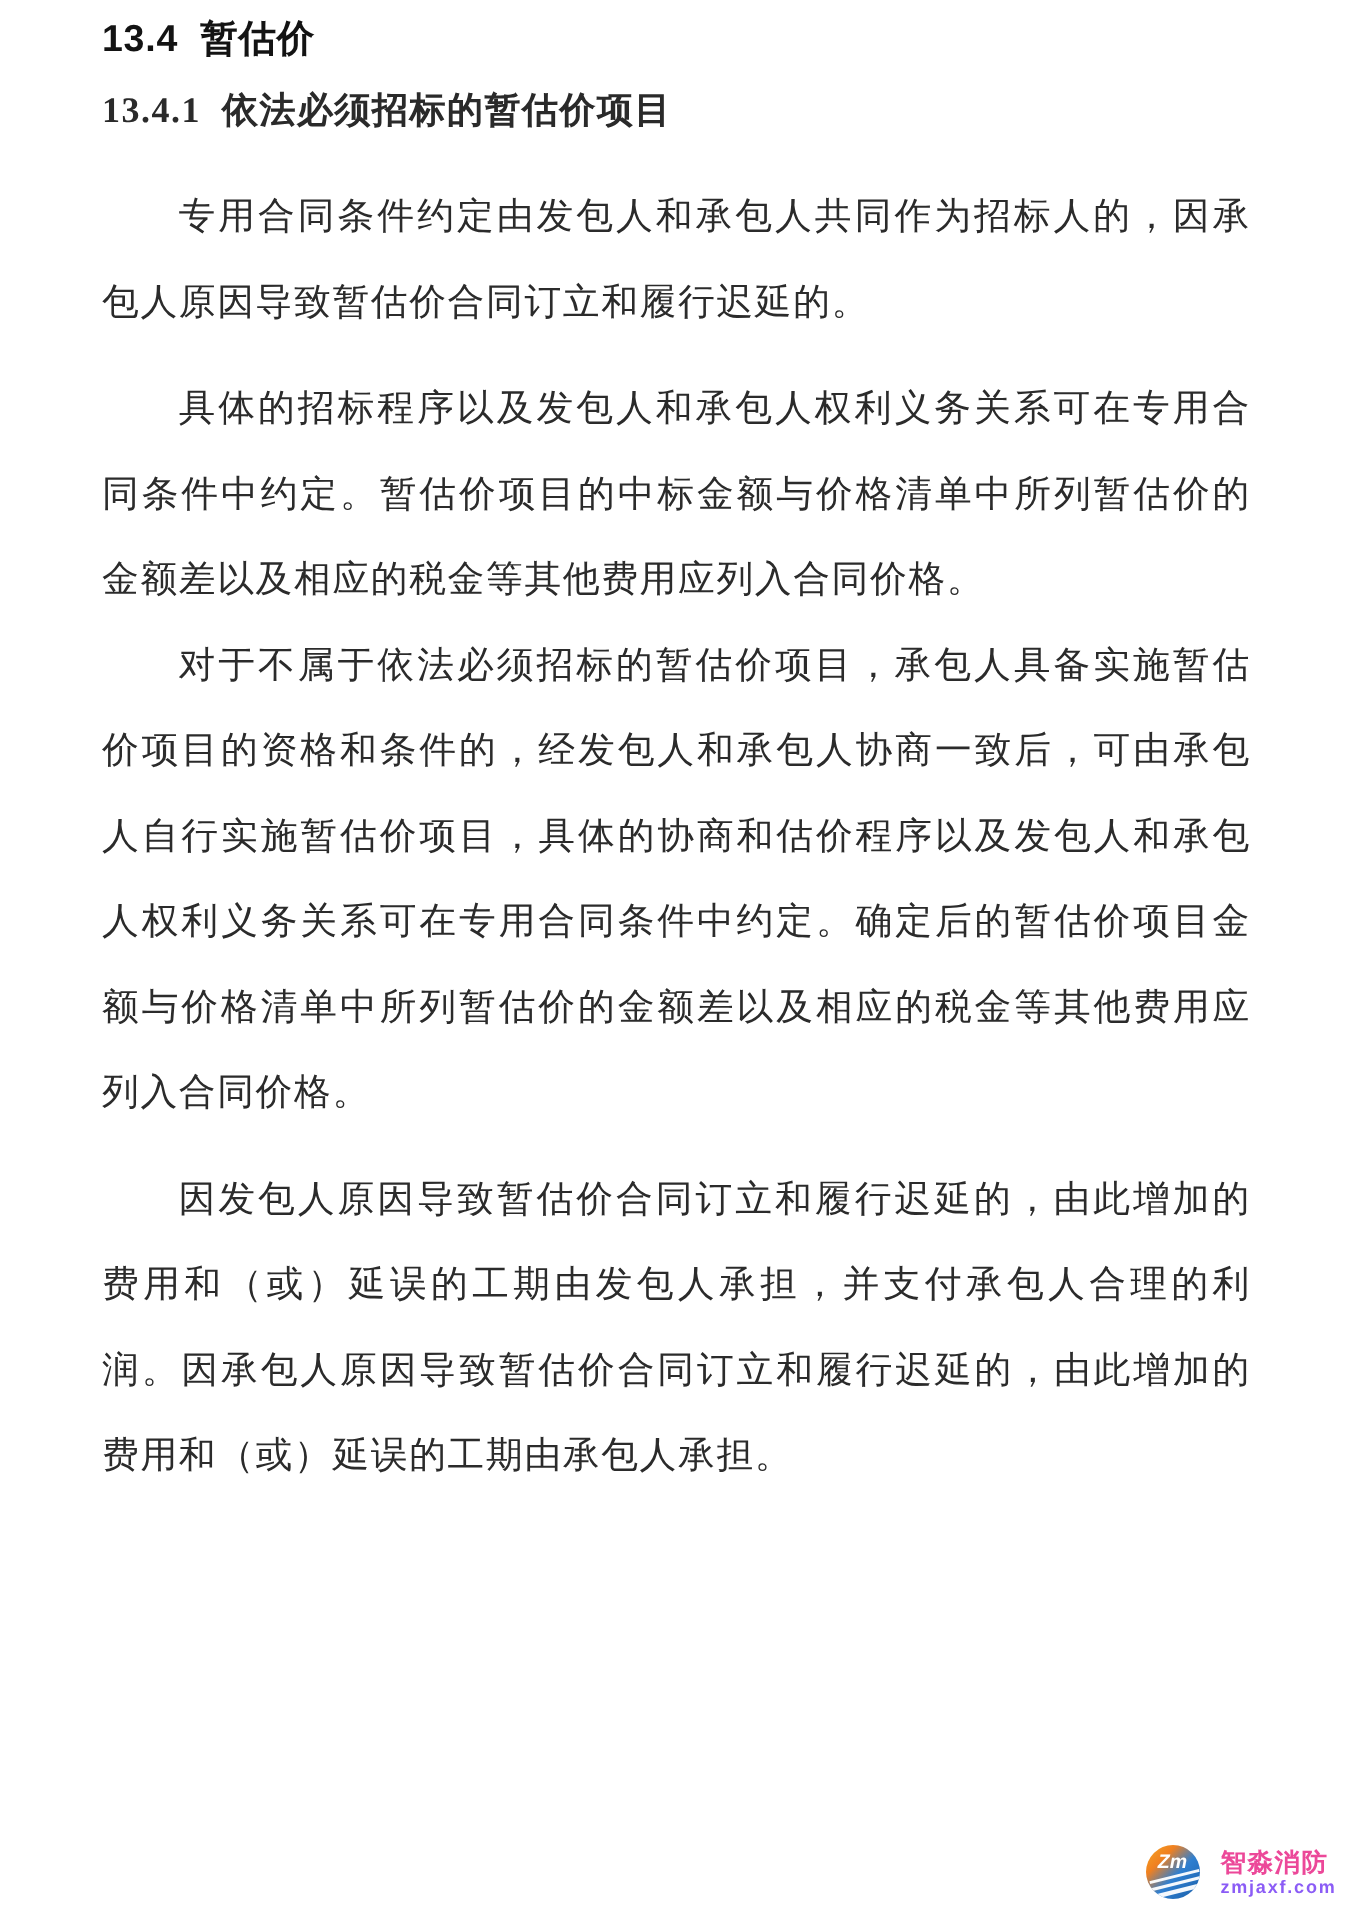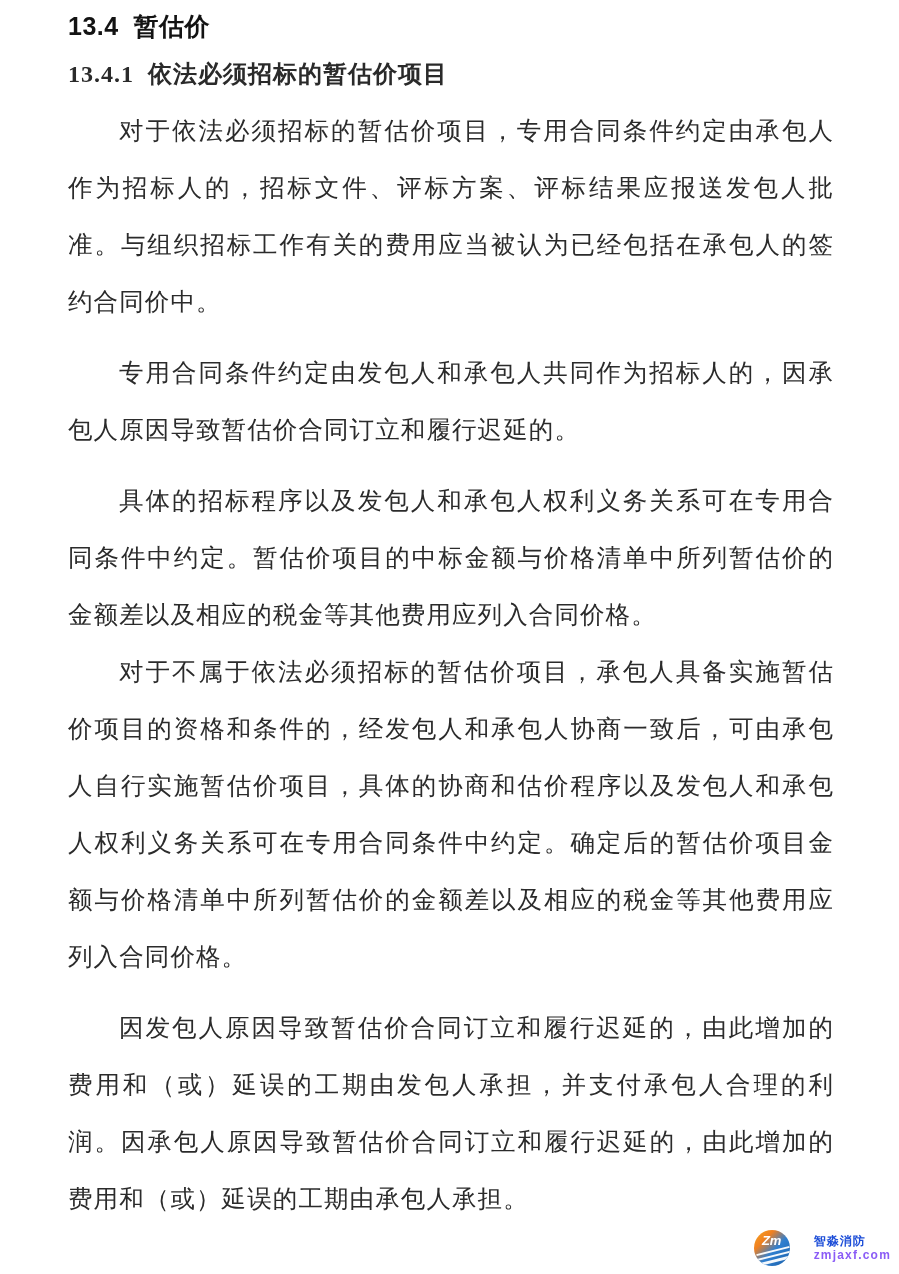--- a/index.html
+++ b/index.html
@@ -67,21 +67,21 @@
   }
   .gap-md { height: 14px; }
 
   
   .site-logo {
     position: absolute;
     right: 8px;
     bottom: 8px;
     display: flex;
     align-items: center;
-    gap: 24px;
+    gap: 14px;
   }
 
   .logo-badge {
     position: relative;
     width: 36px;
     height: 36px;
     border-radius: 50%;
     background: linear-gradient(135deg,
                 #f5a623 0%, #f08020 28%,
                 #2f7fd0 56%, #1a5fa8 100%);
@@ -110,23 +110,23 @@
     transform: rotate(-14deg);
     opacity: .95;
   }
   .logo-badge .swoosh.s2 { bottom: 9px; width: 42px; left: -2px; height: 2px; }
   .logo-badge .swoosh.s3 { bottom: 14px; width: 34px; left: 2px; height: 2px; }
 
   .logo-text { line-height: 1; }
   .logo-name {
     font-family: "Liberation Sans", "DejaVu Sans", sans-serif;
     font-weight: bold;
-    font-size: 12px;
+    font-size: 17px;
     letter-spacing: 1px;
-    color: #1d4ed8;
+    color: #ec4899;
     display: block;
   }
   .logo-url {
     font-family: "Liberation Sans", "DejaVu Sans", sans-serif;
     font-weight: bold;
     font-size: 12px;
     letter-spacing: 1.2px;
     color: #8b5cf6;
     display: block;
     margin-top: 2px;
@@ -136,21 +136,20 @@
 <body>
 
 <div class="page">
 
   <div class="content">
 
     <h1 class="doc-title">13.4  暂估价</h1>
 
     <h2 class="sub-heading">13.4.1  依法必须招标的暂估价项目</h2>
 
-    <p class="body-para">对于依法必须招标的暂估价项目，专用合同条件约定由承包人作为招标人的，招标文件、评标方案、评标结果应报送发包人批准。与组织招标工作有关的费用应当被认为已经包括在承包人的签约合同价中。</p>
 
     <div class="gap-md"></div>
 
     <p class="body-para">专用合同条件约定由发包人和承包人共同作为招标人的，因承包人原因导致暂估价合同订立和履行迟延的。</p>
 
     <div class="gap-md"></div>
 
     <p class="body-para">具体的招标程序以及发包人和承包人权利义务关系可在专用合同条件中约定。暂估价项目的中标金额与价格清单中所列暂估价的金额差以及相应的税金等其他费用应列入合同价格。</p>
 
 

